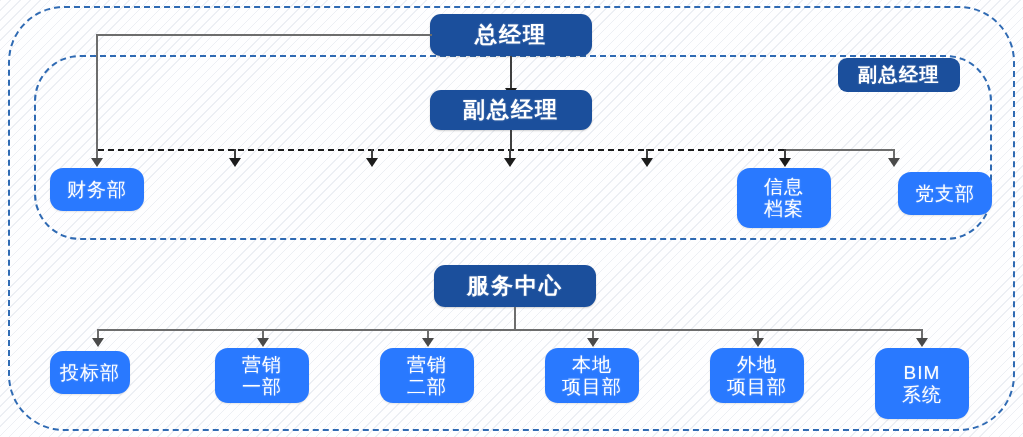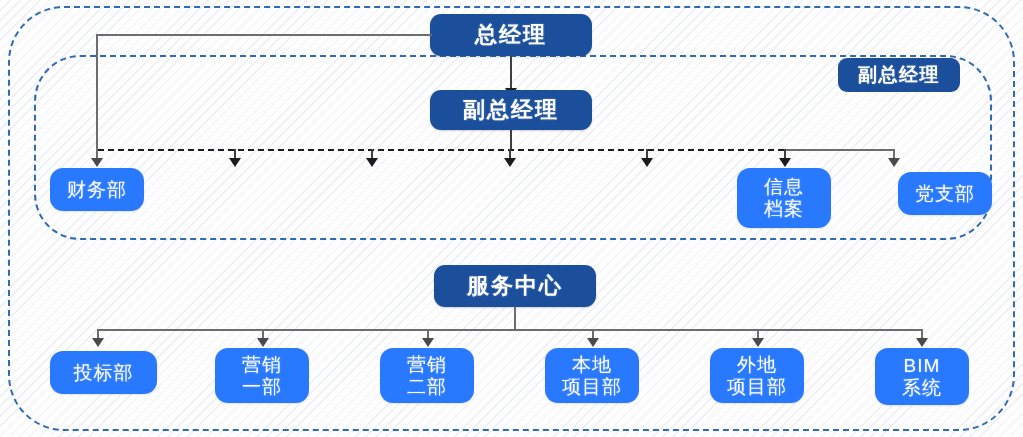--- a/index.html
+++ b/index.html
@@ -185,25 +185,25 @@
 
   <div class="conn v-gray" style="left:592px; top:329px; height:16px;"></div>
   <div class="arrow-down gray" style="left:587px; top:338px;"></div>
 
   <div class="conn v-gray" style="left:757px; top:329px; height:16px;"></div>
   <div class="arrow-down gray" style="left:752px; top:338px;"></div>
 
   <div class="conn v-gray" style="left:921px; top:329px; height:16px;"></div>
   <div class="arrow-down gray" style="left:916px; top:338px;"></div>
 
-  <div class="node leaf" style="left:50px;  top:351px; width:107px;  height:43px;">投标部</div>
+  <div class="node leaf" style="left:50px;  top:351px; width:80px;  height:43px;">投标部</div>
   <div class="node leaf" style="left:215px; top:348px; width:94px;  height:55px;">营销
 一部</div>
   <div class="node leaf" style="left:380px; top:348px; width:94px;  height:55px;">营销
 二部</div>
   <div class="node leaf" style="left:545px; top:348px; width:94px;  height:55px;text-align:center;">本地
 项目部</div>
   <div class="node leaf" style="left:710px; top:348px; width:94px;  height:55px;">外地
 项目部</div>
-  <div class="node leaf" style="left:875px; top:348px; width:94px;  height:57px;">BIM
+  <div class="node leaf" style="left:875px; top:348px; width:94px;  height:71px;">BIM
 系统</div>
 
 </div>
 
 </body></html>

